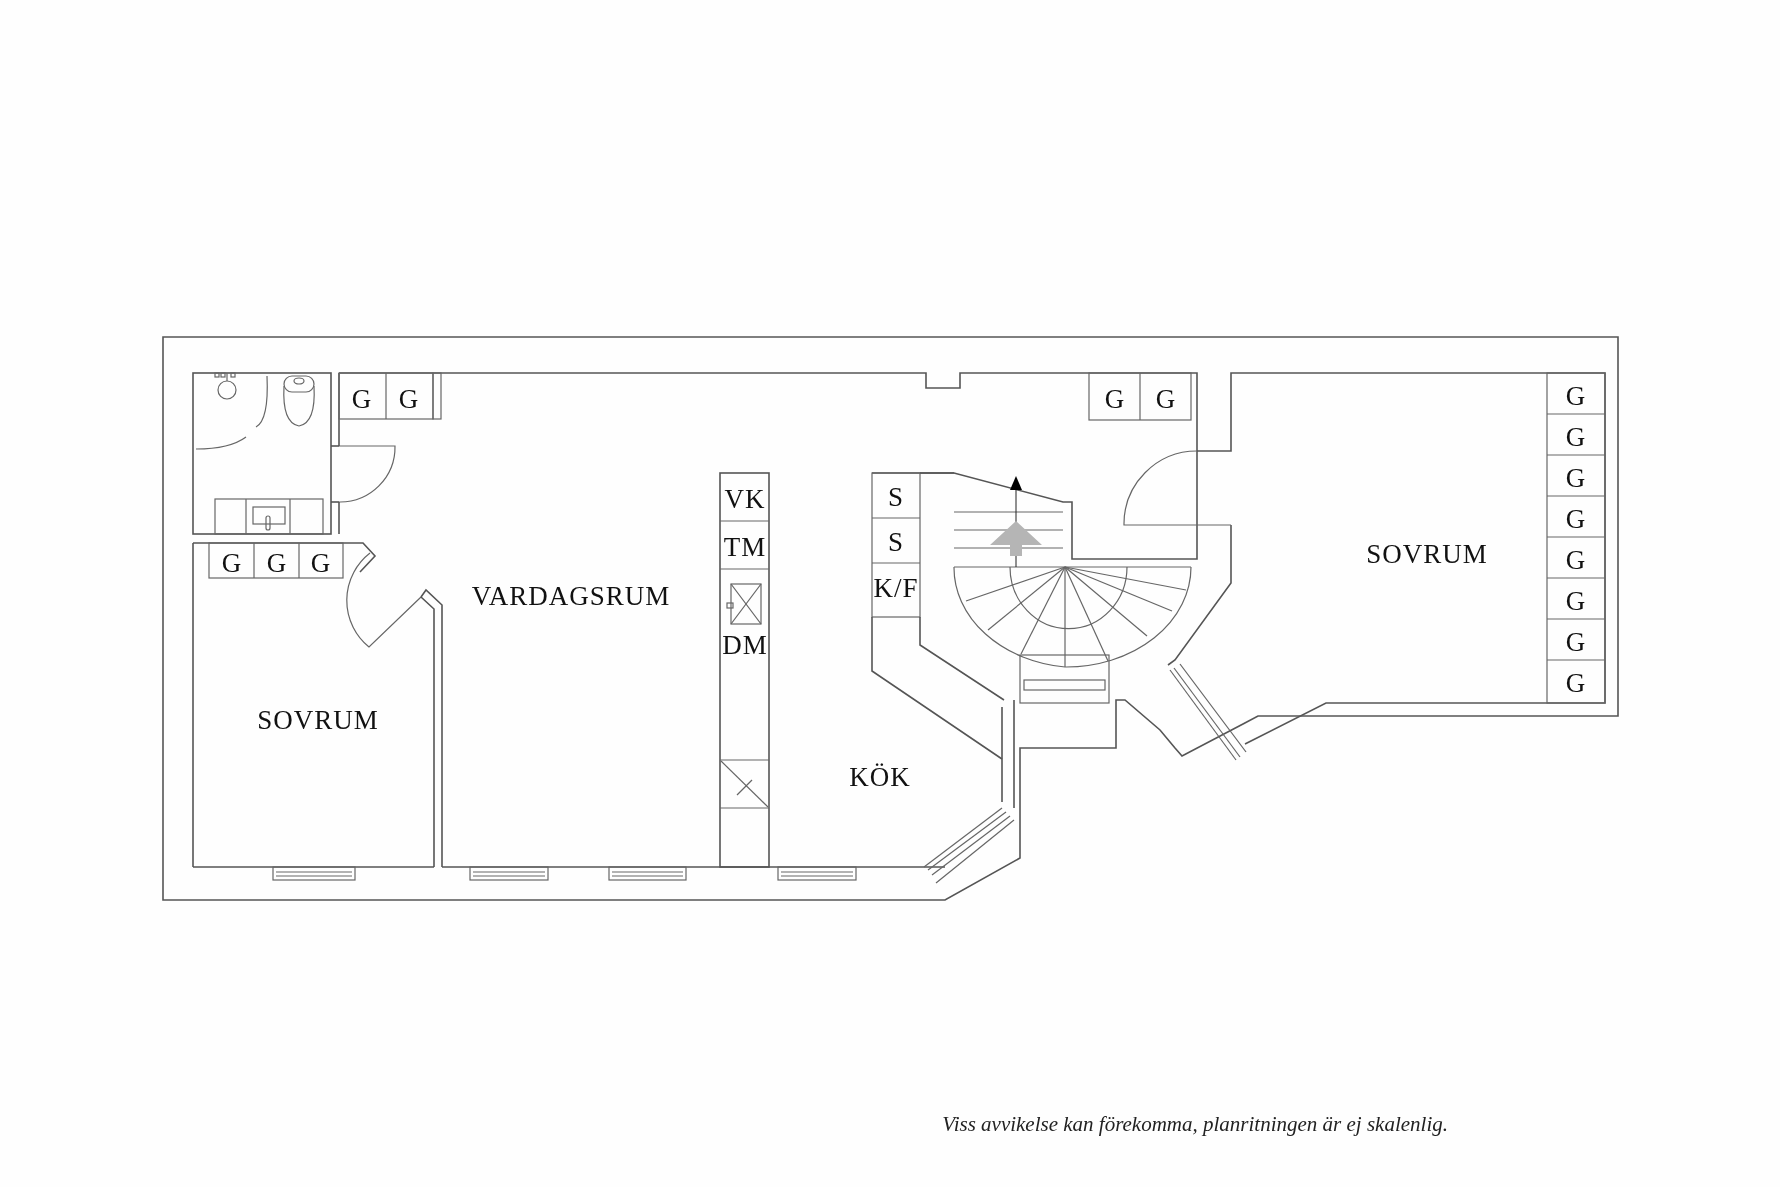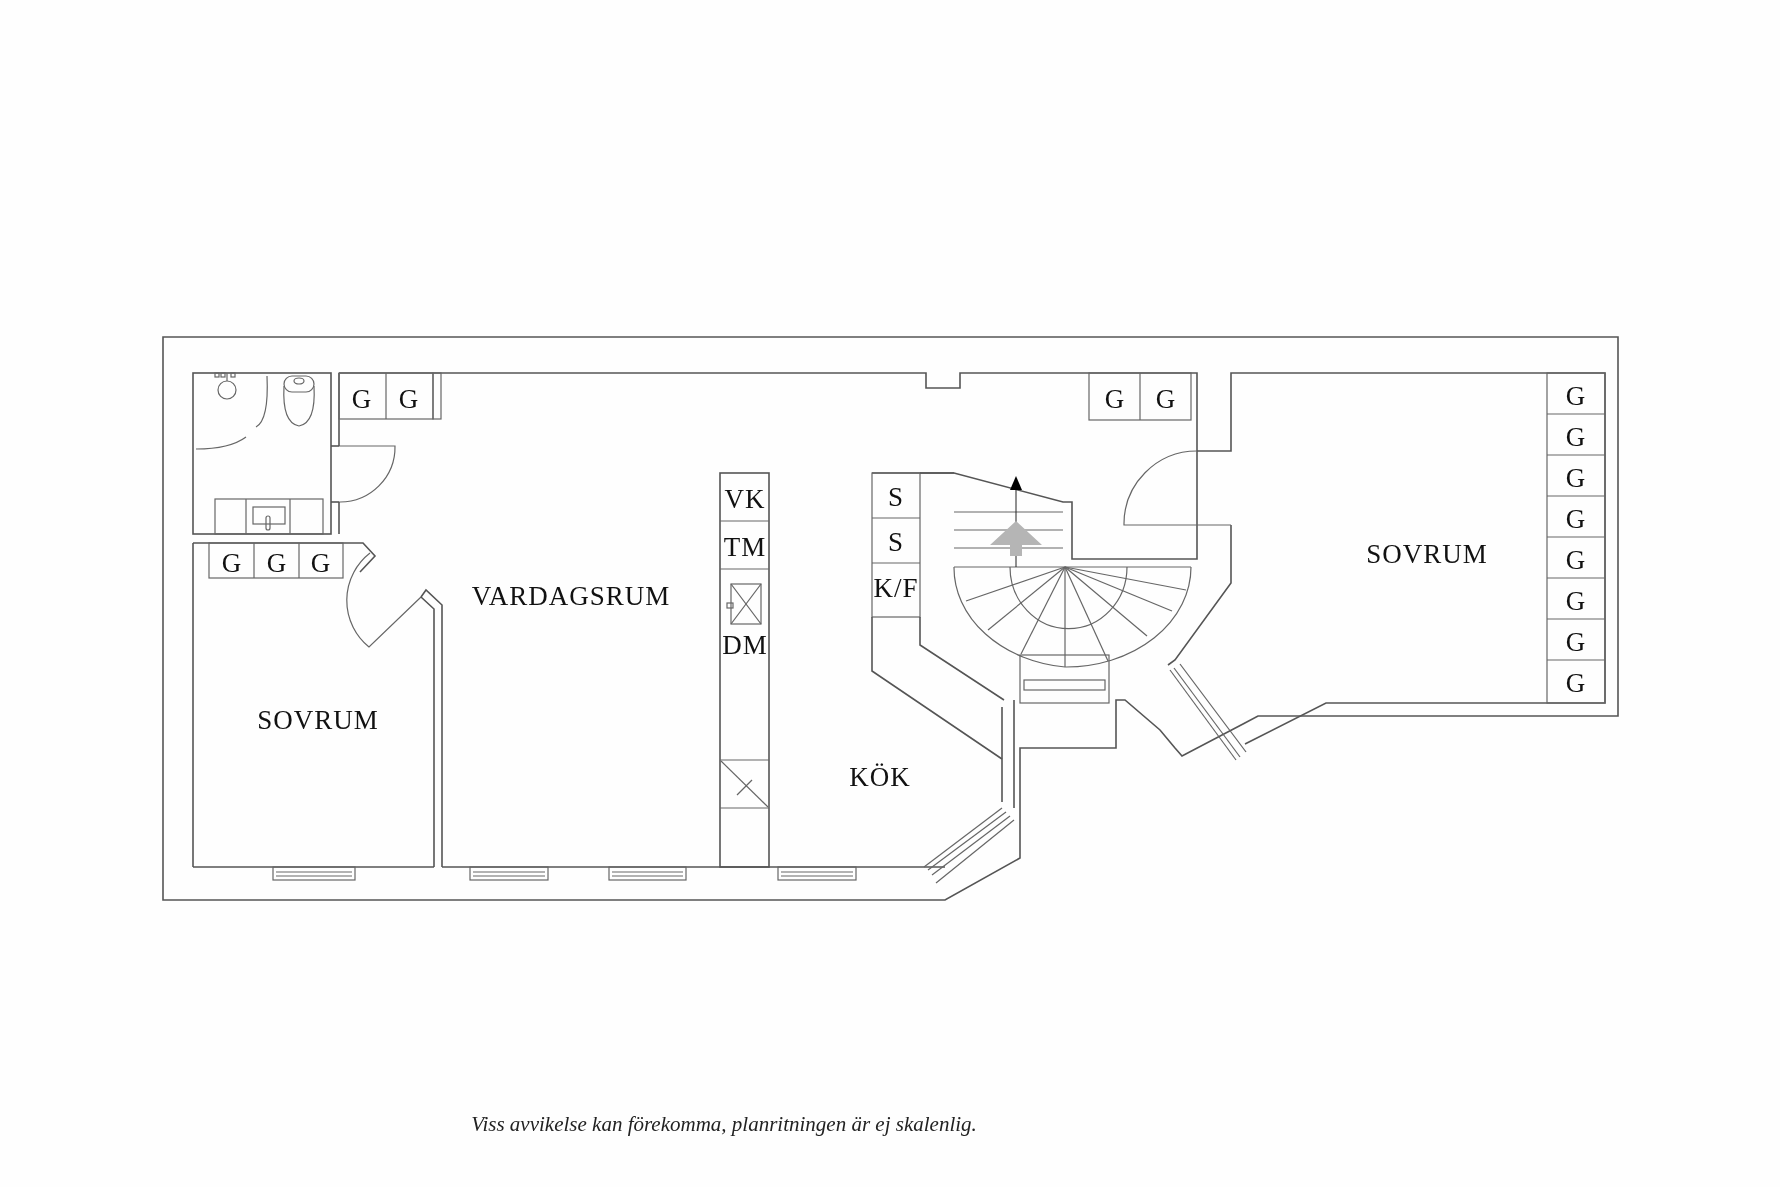--- a/index.html
+++ b/index.html
@@ -3,21 +3,21 @@
 <meta charset="utf-8">
 <style>
   html, body { margin:0; padding:0; background:#fefefe; }
   body { width:1780px; height:1187px; position:relative; overflow:hidden; font-family:"Liberation Serif","DejaVu Serif",serif; }
   svg.plan { position:absolute; left:0; top:0; }
   .w { fill:none; stroke:#555; stroke-width:1.6; }
   .t { fill:none; stroke:#666; stroke-width:1.2; }
   .lbl { font-family:"Liberation Serif","DejaVu Serif",serif; fill:#111; letter-spacing:1px; }
   .room { font-size:27px; }
   .cell { font-size:27px; }
-  .footer { position:absolute; left:0; width:1448px; top:1112px; text-align:center; font-style:italic; font-size:21px; color:#222; }
+  .footer { position:absolute; left:0; width:1448px; top:1112px; text-align:right; font-style:italic; font-size:21px; color:#222; }
 </style>
 </head>
 <body>
 
 <svg class="plan" width="1780" height="1187" viewBox="0 0 1780 1187">
 
   <path class="w" d="M163,337 L1618,337 L1618,716 L1258,716 L1243,724 L1182,756 L1175,748 L1160,730 L1125,700 L1116,700 L1116,748 L1020,748 L1020,858 L945,900 L163,900 Z"></path>
 
   <rect class="w" x="193" y="373" width="138" height="161"></rect>
   <g>

